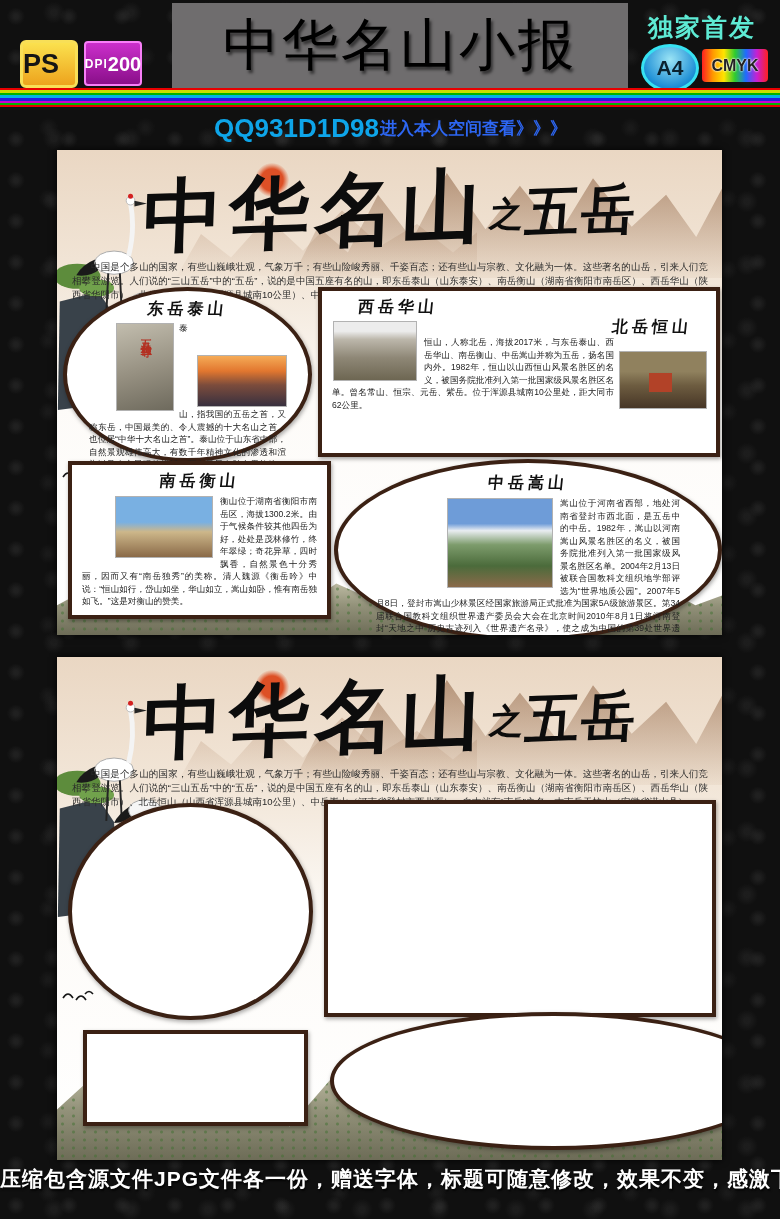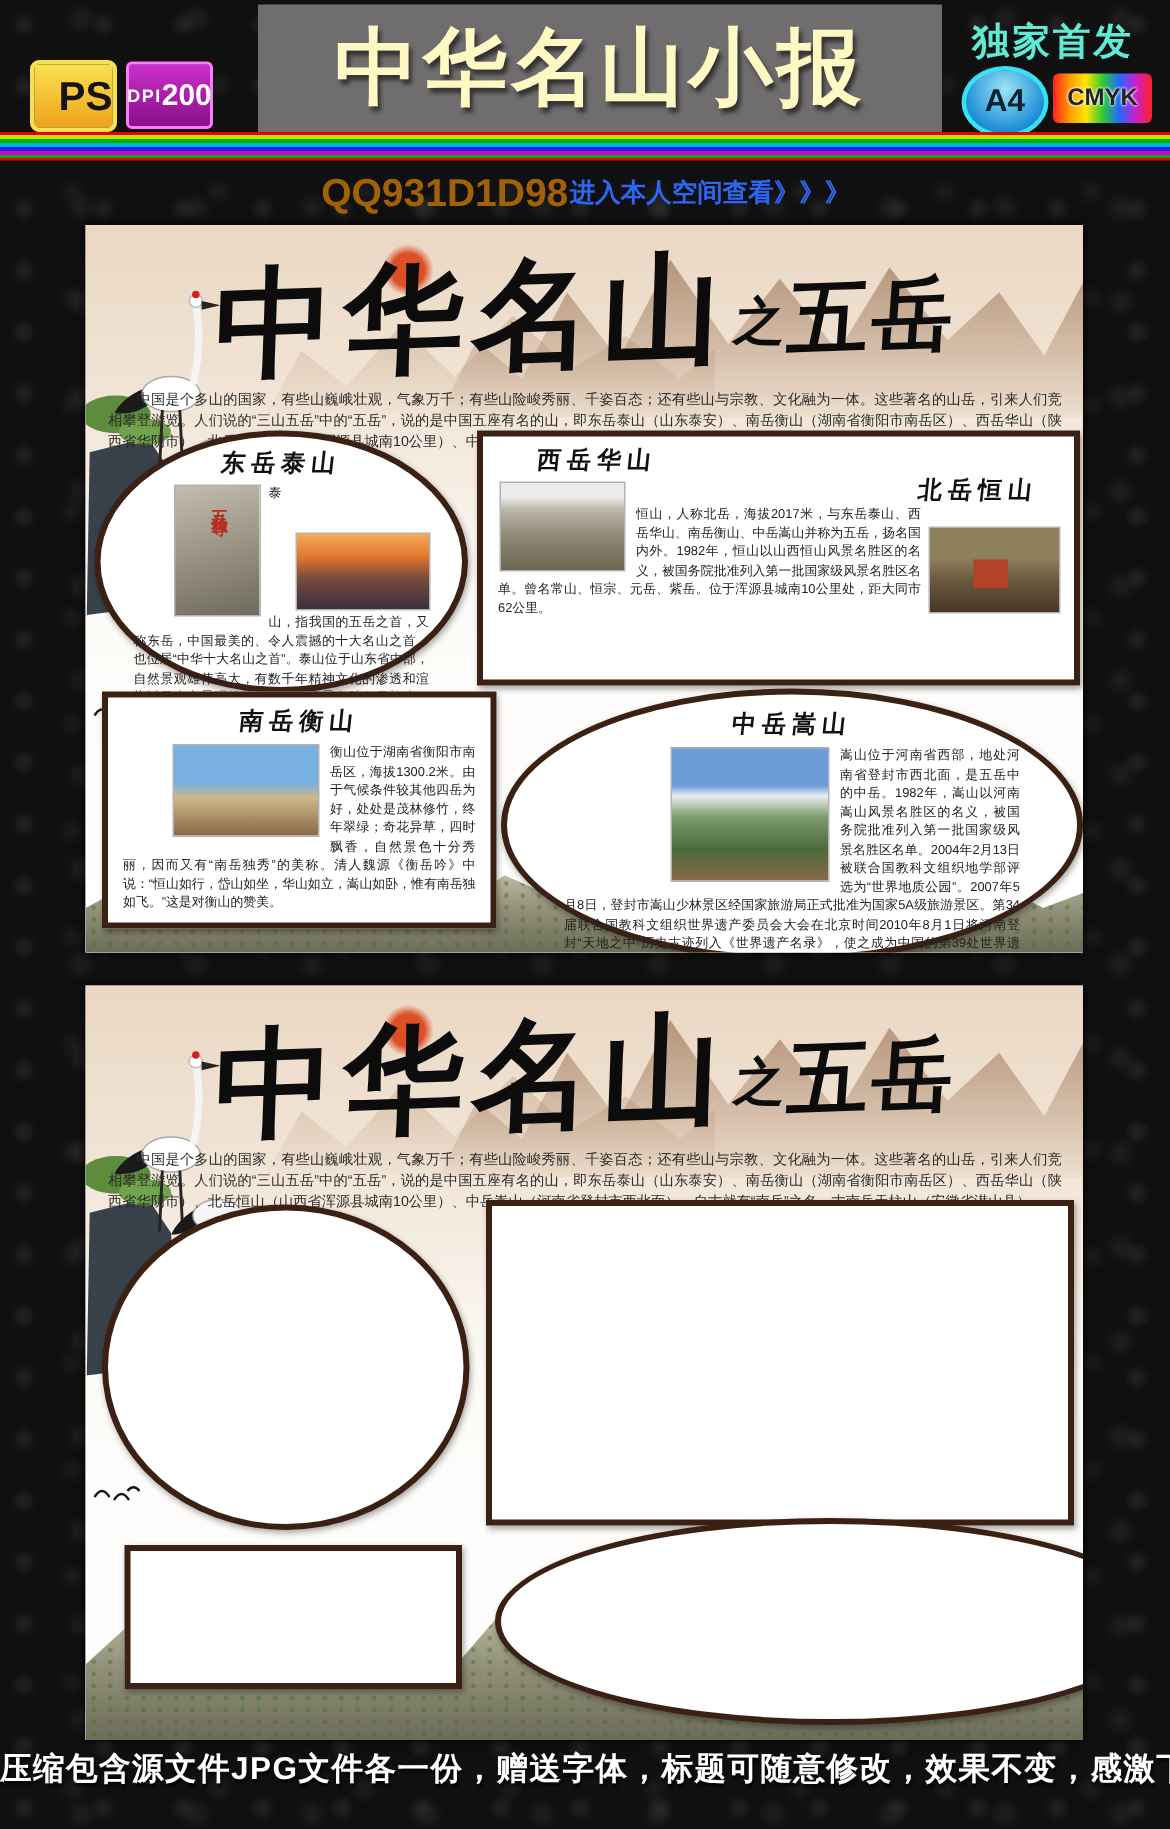--- a/index.html
+++ b/index.html
@@ -11,25 +11,25 @@
       radial-gradient(circle at 30% 40%, rgba(70,70,70,.30) 2px, transparent 9px),
       radial-gradient(circle at 70% 20%, rgba(60,60,60,.28) 3px, transparent 11px),
       radial-gradient(circle at 50% 80%, rgba(55,55,55,.26) 2px, transparent 10px);
     background-size:53px 41px,77px 63px,97px 71px;
   }
 
   
   .header{position:absolute;left:0;top:0;width:780px;height:88px;}
   .title-box{position:absolute;left:172px;top:3px;width:456px;height:85px;
     background:#6f6d6e;display:flex;align-items:center;justify-content:center;}
-  .title-box h1{margin:0;font-size:56px;font-weight:bold;color:#fef9c3;letter-spacing:3px;
+  .title-box h1{margin:0;font-size:56px;font-weight:normal;color:#000000;letter-spacing:3px;
     text-shadow:2px 3px 3px rgba(0,0,0,.55);white-space:nowrap;}
   .ps-badge{position:absolute;left:20px;top:40px;width:52px;height:42px;border:3px solid #f8df57;
     border-radius:6px;background:linear-gradient(180deg,#fbe14e,#eda31d);
-    display:flex;align-items:center;justify-content:flex-end;
+    display:flex;align-items:center;justify-content:flex-start;
     font-size:27px;font-weight:bold;color:#151515;}
   .dpi-badge{position:absolute;left:84px;top:41px;width:54px;height:41px;border:2px solid #f77ef7;
     border-radius:4px;background:linear-gradient(180deg,#cb2fcb,#8a0f8a);
     display:flex;flex-direction:row;align-items:center;justify-content:center;color:#fff;line-height:1;}
   .dpi-badge .l1{font-size:12px;font-weight:bold;letter-spacing:1px;}
   .dpi-badge .l2{font-size:20px;font-weight:bold;}
   .exclusive{position:absolute;right:8px;top:11px;width:140px;text-align:center;
     font-size:25px;font-weight:bold;color:#5eead4;letter-spacing:2px;white-space:nowrap;}
   .a4-badge{position:absolute;left:641px;top:44px;width:52px;height:42px;border-radius:50%;
     border:3px solid #37e2f2;background:radial-gradient(circle at 50% 30%,#9be4f5,#1e8fd6 70%,#0d6cb4);
@@ -40,21 +40,21 @@
     text-shadow:0 0 2px #fff,0 0 2px #fff;}
   .rainbow{position:absolute;left:0;top:88px;width:780px;height:19px;
     background:linear-gradient(180deg,
       #e80000 0 12%,#c8e000 12% 24%,#00b400 24% 38%,#00b4e8 38% 52%,
       #2020e0 52% 66%,#d000d0 66% 80%,#00b400 80% 90%,#e80000 90% 100%);}
 
   
   .promo{position:absolute;left:0;top:107px;width:780px;height:42px;
     display:flex;align-items:center;justify-content:center;white-space:nowrap;}
   .promo .blue{color:#2d66f2;font-size:17px;font-weight:bold;}
-  .promo .qq{color:#a16207;font-size:26px;font-weight:bold;margin:12px 1px;}
+  .promo .qq{color:#0ea5e9;font-size:26px;font-weight:bold;margin:12px 1px;}
 
   
   .poster{position:absolute;left:57px;width:665px;background:#fff;overflow:hidden;
     box-shadow:0 0 7px rgba(0,0,0,.9);}
   .poster.p1{top:150px;height:485px;}
   .poster.p2{top:657px;height:503px;}
   .sky{position:absolute;inset:0;
     background:linear-gradient(180deg,#ead7c3 0%,#f2e6d8 26%,#fdfbf8 52%,#ffffff 100%);}
   .sun{position:absolute;left:198px;top:13px;width:34px;height:34px;border-radius:50%;
     background:radial-gradient(circle,#dd5026 0 46%,rgba(221,80,38,.35) 62%,transparent 72%);}

